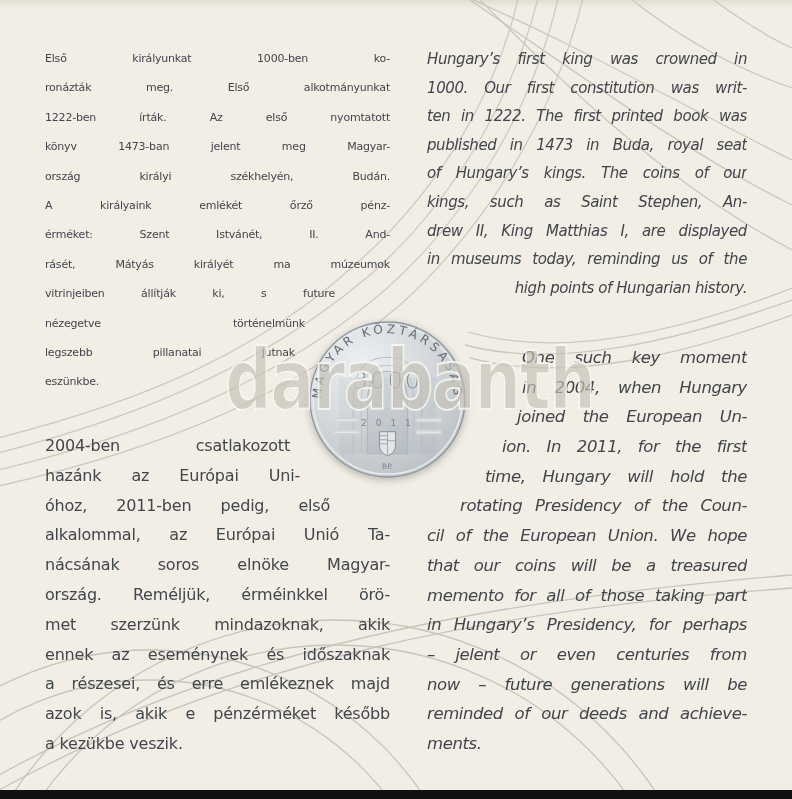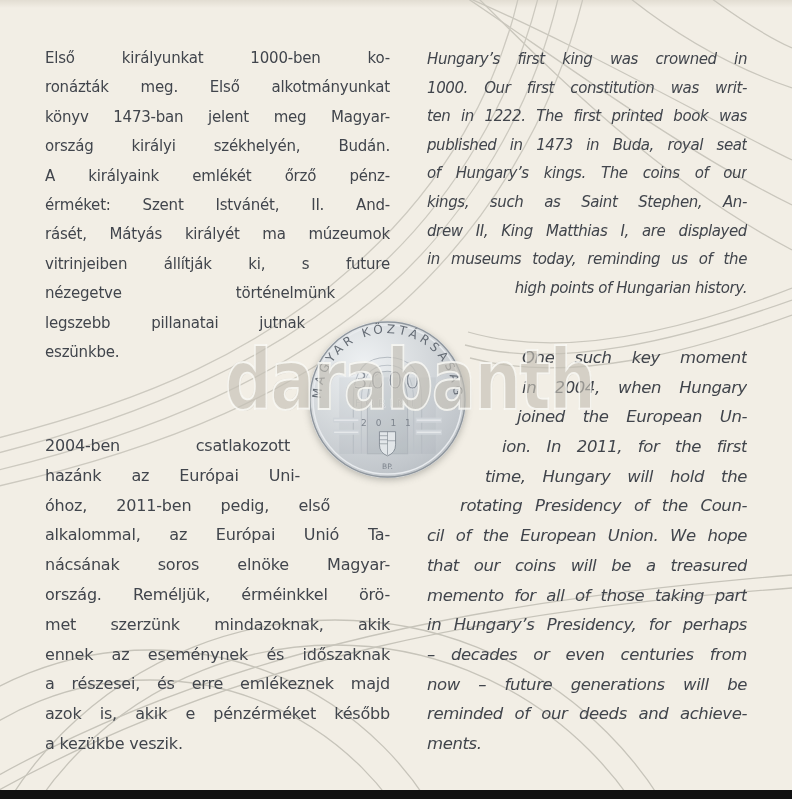--- a/index.html
+++ b/index.html
@@ -12,21 +12,21 @@
   .top-strip{position:absolute;top:0;left:0;width:100%;height:8px;
     background:linear-gradient(#e2ddd2,#f2eee5);z-index:1;}
   .swirls{position:absolute;inset:0;z-index:1;pointer-events:none;}
   
   .col{position:absolute;z-index:2;}
   .col .ln{
     text-align:justify;height:var(--lh);line-height:var(--lh);
     overflow:hidden;
   }
   .col .ln::after{content:"";display:inline-block;width:100%;height:0;}
-  #lp1{left:45px;top:44px;width:345px;--lh:29.4px;font-size:15px;letter-spacing:-0.2px;}
+  #lp1{left:45px;top:44px;width:345px;--lh:29.4px;font-size:11px;letter-spacing:-0.2px;}
   #lp2{left:45px;top:431px;width:345px;--lh:29.8px;font-size:16px;letter-spacing:-0.2px;}
   #rp1{left:427px;top:45px;width:320px;--lh:28.6px;font-size:15px;font-style:italic;letter-spacing:-0.4px;}
   #rp2{left:427px;top:343px;width:320px;--lh:29.7px;font-size:16.5px;font-style:italic;letter-spacing:-0.4px;}
   
   #lp1 .ln:nth-child(9){padding-right:55px;}
   #lp1 .ln:nth-child(10){padding-right:85px;}
   #lp1 .ln:nth-child(11){padding-right:95px;}
   #lp1 .ln:nth-child(12){text-align:left;}
   #lp2 .ln:nth-child(1){padding-right:100px;}
   #lp2 .ln:nth-child(2){padding-right:90px;}
@@ -92,20 +92,21 @@
       <circle cx="150" cy="980" r="300"></circle>
       <circle cx="150" cy="980" r="330"></circle>
       <path d="M-10,795 C240,655 500,610 792,588"></path>
       <path d="M-10,780 C230,645 495,600 792,575"></path>
     </g>
   </svg>
 
   <div class="col" id="lp1">
       <div class="ln">Első királyunkat 1000-ben ko-</div>
       <div class="ln">ronázták meg. Első alkotmányunkat</div>
+      <div class="ln">1222-ben írták. Az első nyomtatott</div>
       <div class="ln">könyv 1473-ban jelent meg Magyar-</div>
       <div class="ln">ország királyi székhelyén, Budán.</div>
       <div class="ln">A királyaink emlékét őrző pénz-</div>
       <div class="ln">érméket: Szent Istvánét, II. And-</div>
       <div class="ln">rásét, Mátyás királyét ma múzeumok</div>
       <div class="ln">vitrinjeiben állítják ki, s future</div>
       <div class="ln">nézegetve történelmünk</div>
       <div class="ln">legszebb pillanatai jutnak</div>
       <div class="ln">eszünkbe.</div>
     </div>
@@ -138,21 +139,21 @@
       <div class="ln">One such key moment came</div>
       <div class="ln">in 2004, when Hungary</div>
       <div class="ln">joined the European Un-</div>
       <div class="ln">ion. In 2011, for the first</div>
       <div class="ln">time, Hungary will hold the</div>
       <div class="ln">rotating Presidency of the Coun-</div>
       <div class="ln">cil of the European Union. We hope</div>
       <div class="ln">that our coins will be a treasured</div>
       <div class="ln">memento for all of those taking part</div>
       <div class="ln">in Hungary’s Presidency, for perhaps</div>
-      <div class="ln">– decades or even centuries from</div>
+      <div class="ln">– jelent or even centuries from</div>
       <div class="ln">now – future generations will be</div>
       <div class="ln">reminded of our deeds and achieve-</div>
       <div class="ln">ments.</div>
     </div>
 
   <div class="coin">
     <svg viewBox="0 0 156 156">
       <defs>
         <path id="coinArc" d="M15.2,98.4 A66,66 0 1 1 140.8,98.4"></path>
       </defs>

